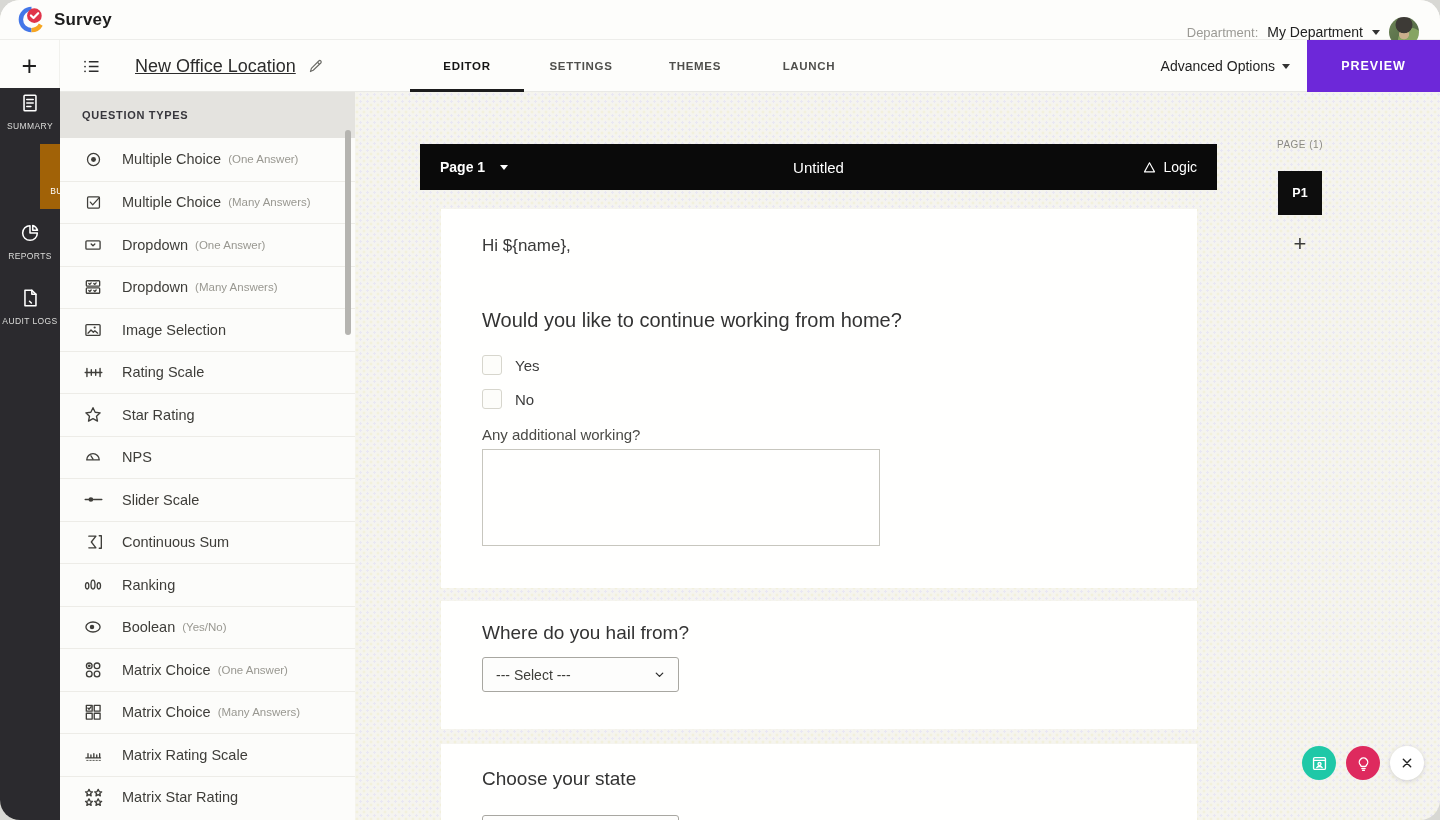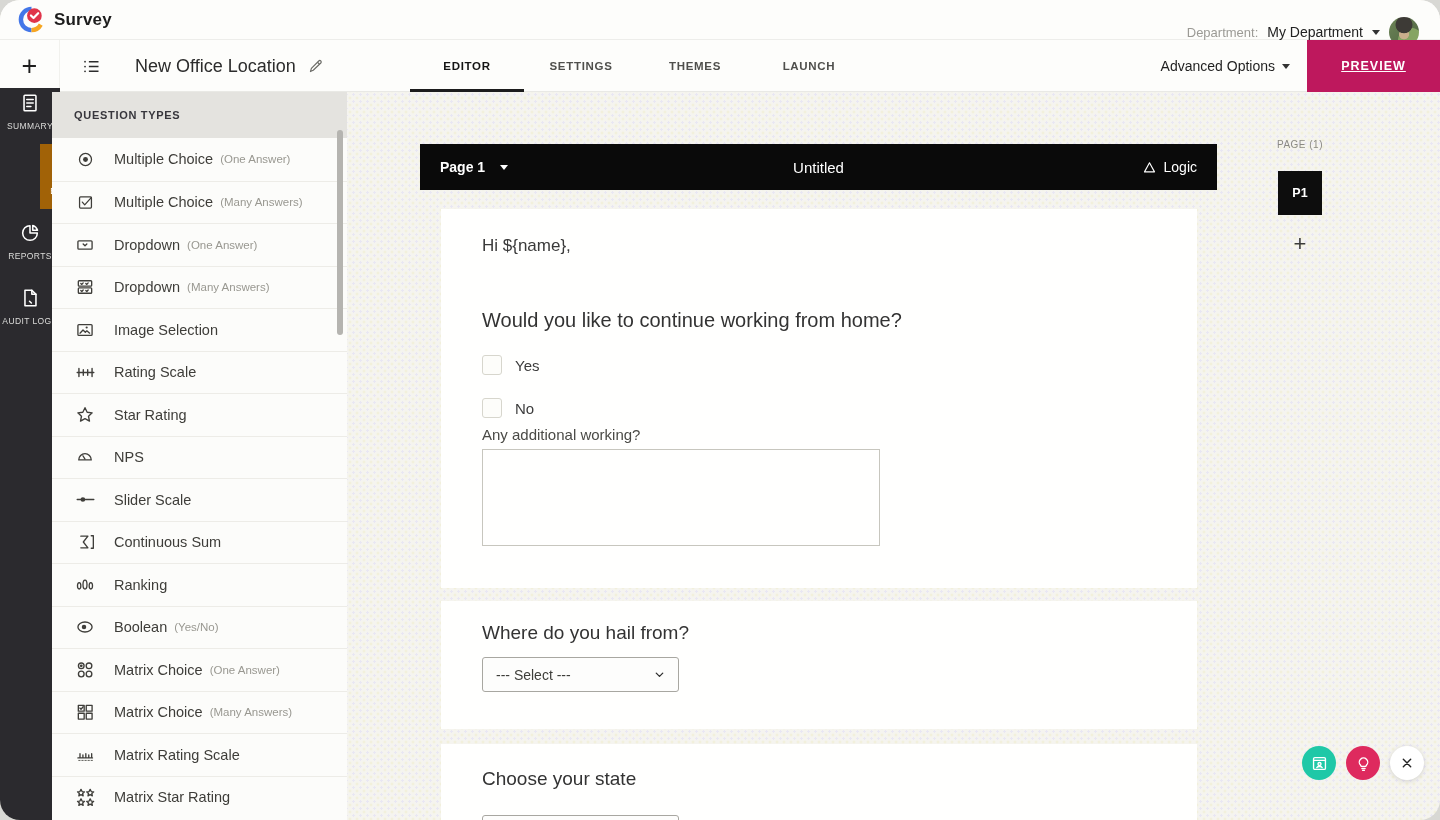--- a/index.html
+++ b/index.html
@@ -30,37 +30,37 @@
       radial-gradient(circle at 50% 26%, #3d3a36 0 30%, rgba(0,0,0,0) 33%),
       radial-gradient(circle at 50% 58%, #c9ae8c 0 20%, rgba(0,0,0,0) 23%),
       radial-gradient(circle at 72% 78%, #86a463 0 38%, rgba(0,0,0,0) 41%),
       linear-gradient(135deg,#6d8557,#4c6140);}
 
   
   .toolbar{position:absolute;left:0;top:40px;width:1440px;height:52px;background:#fdfdfb;border-bottom:1px solid #e9e9e5;}
   .tool-plus{position:absolute;left:0;top:0;width:60px;height:52px;display:flex;align-items:center;justify-content:center;font-size:27px;font-weight:300;color:#1e1e1e;border-right:1px solid #f1f1ed;cursor:pointer;}
   .tool-list{position:absolute;left:74px;top:0;width:34px;height:52px;display:flex;align-items:center;justify-content:center;cursor:pointer;}
   .title-wrap{position:absolute;left:135px;top:0;height:52px;display:flex;align-items:center;gap:11px;}
-  .survey-title{font-size:18px;color:#2c2c2c;}
+  .survey-title{font-size:18px;color:#2c2c2c;text-decoration:underline;}
   .tabs{position:absolute;left:410px;top:0;height:52px;display:flex;}
   .tab{min-width:114px;padding:0 8px;display:flex;align-items:center;justify-content:center;font-size:11.5px;font-weight:700;letter-spacing:.7px;color:#4f4f4c;cursor:pointer;}
   .tab.active{color:#141414;box-shadow:inset 0 -3px 0 #1c1c1c;}
   .adv{position:absolute;right:150px;top:0;height:52px;display:flex;align-items:center;gap:7px;font-size:14px;color:#1f1f1f;font-weight:500;cursor:pointer;}
   .preview-btn{position:absolute;left:1307px;top:0;width:133px;height:52px;border:none;color:#fff;font-size:12.5px;font-weight:700;letter-spacing:1px;display:flex;align-items:center;justify-content:center;cursor:pointer;font-family:inherit;}
 
   
   .appnav{position:absolute;left:0;top:88px;width:60px;height:732px;background:#2b2a2e;display:flex;flex-direction:column;}
   .navitem{width:60px;display:flex;flex-direction:column;align-items:center;justify-content:center;gap:7px;padding:13px 0;cursor:pointer;}
   .navitem .navlabel{font-size:8.5px;letter-spacing:.4px;color:#dcdcda;white-space:nowrap;}
   .navitem.active{background:#a16207;margin-left:40px;}
   .navitem.active .navlabel{color:#fff;}
   .navitem:first-child{padding-top:4px;}
 
   
-  .qpanel{position:absolute;left:52px;top:92px;width:295px;height:728px;background:#fcfcfa;}
+  .qpanel{position:absolute;left:60px;top:92px;width:295px;height:728px;background:#fcfcfa;}
   .qhead{height:46px;background:#e4e3df;display:flex;align-items:center;padding-left:22px;font-size:11px;font-weight:700;letter-spacing:.7px;color:#37363c;}
   .qlist{position:absolute;left:0;top:46px;right:0;}
   .qrow{height:42.5px;display:flex;align-items:center;padding-left:22px;cursor:pointer;background:#fcfcfa;}
   .qrow + .qrow{border-top:1px solid #edece7;}
   .qrow .ic{width:22px;}
   .qlabel{margin-left:18px;font-size:14.5px;color:#3e3d39;}
   .qsuffix{margin-left:7px;font-size:11.5px;color:#999891;}
   .qscroll{position:absolute;left:285px;top:38px;width:6px;height:205px;border-radius:3px;background:#b5b4b0;cursor:pointer;}
 
   
@@ -69,21 +69,21 @@
   .pb-left .caret{border-top-color:#fff;}
   .pb-title{position:absolute;left:50%;transform:translateX(-50%);font-size:15px;color:#fff;}
   .pb-logic{display:flex;align-items:center;gap:7px;font-size:14px;cursor:pointer;}
 
   .block{position:absolute;left:441px;width:756px;background:#fffffe;}
   .block1{top:209px;height:379px;}
   .block2{top:601px;height:128px;}
   .block3{top:744px;height:140px;}
   .greeting{position:absolute;left:41px;top:27px;font-size:17px;color:#3a3a3a;}
   .question-lg{position:absolute;left:41px;top:100px;font-size:20px;color:#333;}
-  .opts{position:absolute;left:41px;top:146px;display:flex;flex-direction:column;gap:23px;}
+  .opts{position:absolute;left:41px;top:146px;display:flex;flex-direction:column;gap:14px;}
   .optrow{display:flex;align-items:center;height:20px;cursor:pointer;}
   .cbx{width:20px;height:20px;border:1px solid #d7d6cd;border-radius:3px;background:#fdfdfa;}
   .optlabel{margin-left:13px;font-size:15px;color:#3c3c3c;}
   .comments-label{position:absolute;left:41px;top:217px;font-size:15px;color:#4a4a46;}
   .txtarea{position:absolute;left:41px;top:240px;width:398px;height:97px;border:1px solid #c7c6be;background:#fffffe;cursor:text;}
   .question-md{position:absolute;left:41px;font-size:19px;color:#333;}
   .block2 .question-md{top:21px;}
   .block3 .question-md{top:24px;}
   .selectbox{position:absolute;left:41px;width:197px;height:35px;border:1px solid #a8a7a1;border-radius:3px;background:#fdfdfc;display:flex;align-items:center;padding:0 12px 0 13px;cursor:pointer;}
   .block2 .selectbox{top:56px;}
@@ -150,21 +150,21 @@
     <nav class="tabs" id="tabs">
         <div class="tab active">EDITOR</div>
         <div class="tab">SETTINGS</div>
         <div class="tab">THEMES</div>
         <div class="tab">LAUNCH</div>
       </nav>
     <div class="adv">
       <span>Advanced Options</span>
       <span class="caret"></span>
     </div>
-    <button class="preview-btn" id="previewBtn" style="background: #be185d; text-decoration: underline;">PREVIEW</button>
+    <button class="preview-btn" id="previewBtn" style="background: #6d28d9;">PREVIEW</button>
   </div>
 
   <aside class="appnav" id="appnav">
       <div class="navitem">
         <span class="ic">
           <svg width="22" height="22" viewBox="0 0 24 24" fill="none" stroke="#ffffff" stroke-width="1.7" stroke-linecap="round" stroke-linejoin="round">
             <rect x="5.5" y="3.5" width="13" height="17" rx="1"></rect>
             <path d="M8.5 8.2 H15.5 M8.5 12 H15.5 M8.5 15.8 H13"></path>
           </svg>
         </span>

